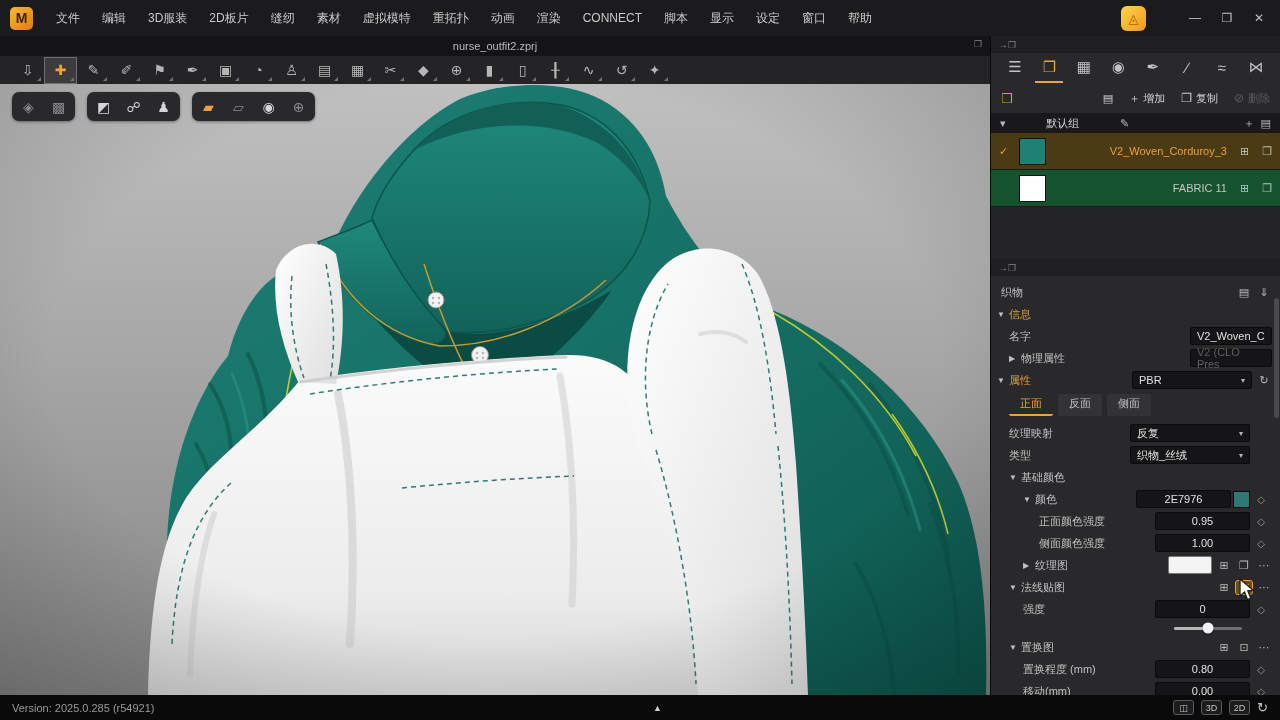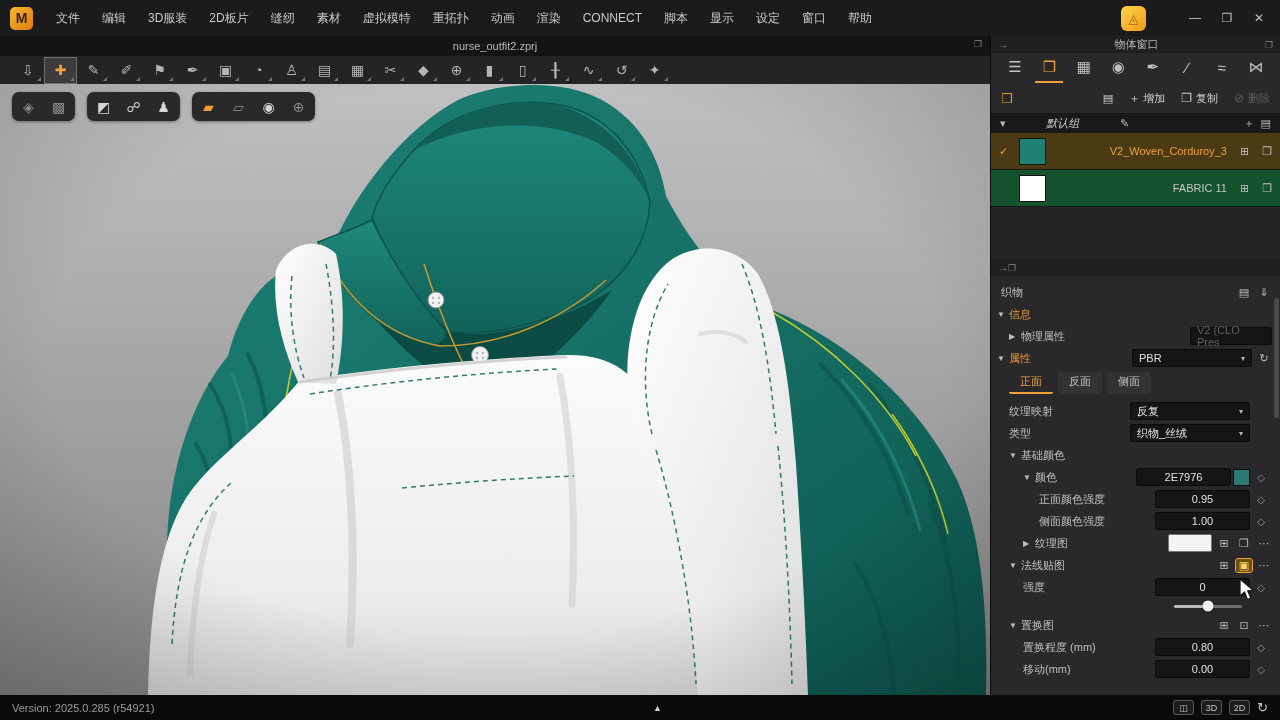--- a/index.html
+++ b/index.html
@@ -70,21 +70,21 @@
   .ow-actions { height:30px; display:flex; align-items:center; padding:0 10px;
     font-size:11px; color:#cfcfcf; flex:none; }
   .ow-actions .fab-ic { color:#d9a023; font-size:13px; }
   .act-btn { display:flex; align-items:center; gap:4px; margin-left:16px; }
   .act-btn .aicon { font-size:12px; color:#c9c9c9; }
   .act-btn.disabled { color:#5c5c5c; }
   .act-btn.disabled .aicon { color:#5c5c5c; }
 
   .group-bar { height:20px; background:#19191b; display:flex; align-items:center;
     padding:0 9px; font-size:11px; color:#cfcfcf; gap:6px; flex:none; }
-  .group-bar .g-title { flex:1; text-align:center;font-style:italic; }
+  .group-bar .g-title { flex:1; text-align:center; }
   .gicon { font-size:11px; color:#b5b5b5; }
 
   .fabric-list { flex:none; }
   .fabric-row { height:37px; display:flex; align-items:center; padding:0 8px; gap:8px;
     font-size:11px; color:#c5c5c5; background:#14532d; border-bottom:1px solid #1b1b1d; }
   .fabric-row.selected { background:#4a3b14; color:#f0a13a; }
   .f-check { width:12px; font-size:11px; color:#f0a13a; }
   .f-swatch { width:27px; height:27px; border:1px solid #121212; flex:none; }
   .f-name { flex:1; white-space:nowrap; overflow:hidden;text-align:right; }
   .f-ic { font-size:11px; color:#bdbdbd; margin-left:5px; }
@@ -349,21 +349,20 @@
       <div class="vt-btn">◉</div>
       <div class="vt-btn dim">⊕</div>
     </div>
   </div>
 </div>
 
 <div class="right-panel">
 
   <div class="panel-header">
     <span class="ph-arrow">→</span>
-    <span class="ph-title">物体窗口</span>
     <span class="ph-undock">❐</span>
   </div>
 
   <div class="ow-tabs">
     <div class="ow-tab">☰</div>
     <div class="ow-tab active">❒</div>
     <div class="ow-tab">▦</div>
     <div class="ow-tab">◉</div>
     <div class="ow-tab">✒</div>
     <div class="ow-tab">∕</div>
@@ -427,20 +426,27 @@
       <span class="sp"></span>
       <span class="mini">▤</span>
       <span class="mini">⇓</span>
     </div>
 
     <div class="prow">
       <span class="tri">▼</span>
       <span class="sec-orange">信息</span>
     </div>
 
+    <div class="prow ind1">
+      <span>名字</span>
+      <span class="sp"></span>
+      <div class="field w80">
+          <span>V2_Woven_C</span>
+        </div>
+    </div>
 
     <div class="prow ind1">
       <span class="tri">▶</span>
       <span>物理属性</span>
       <span class="sp"></span>
       <div class="field w80 ghost">
           <span>V2 (CLO Pres</span>
         </div>
     </div>
 

